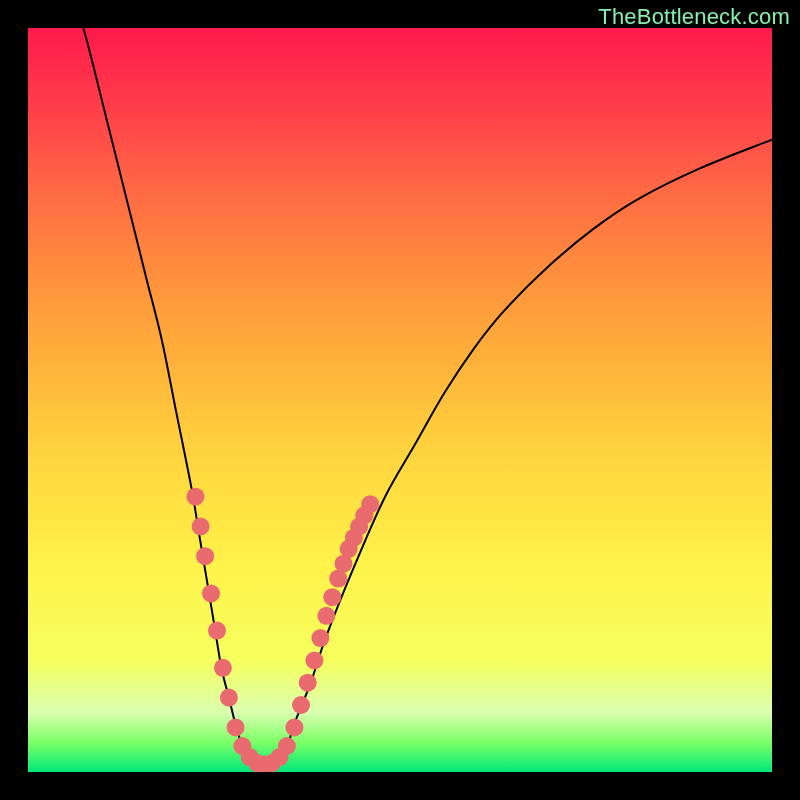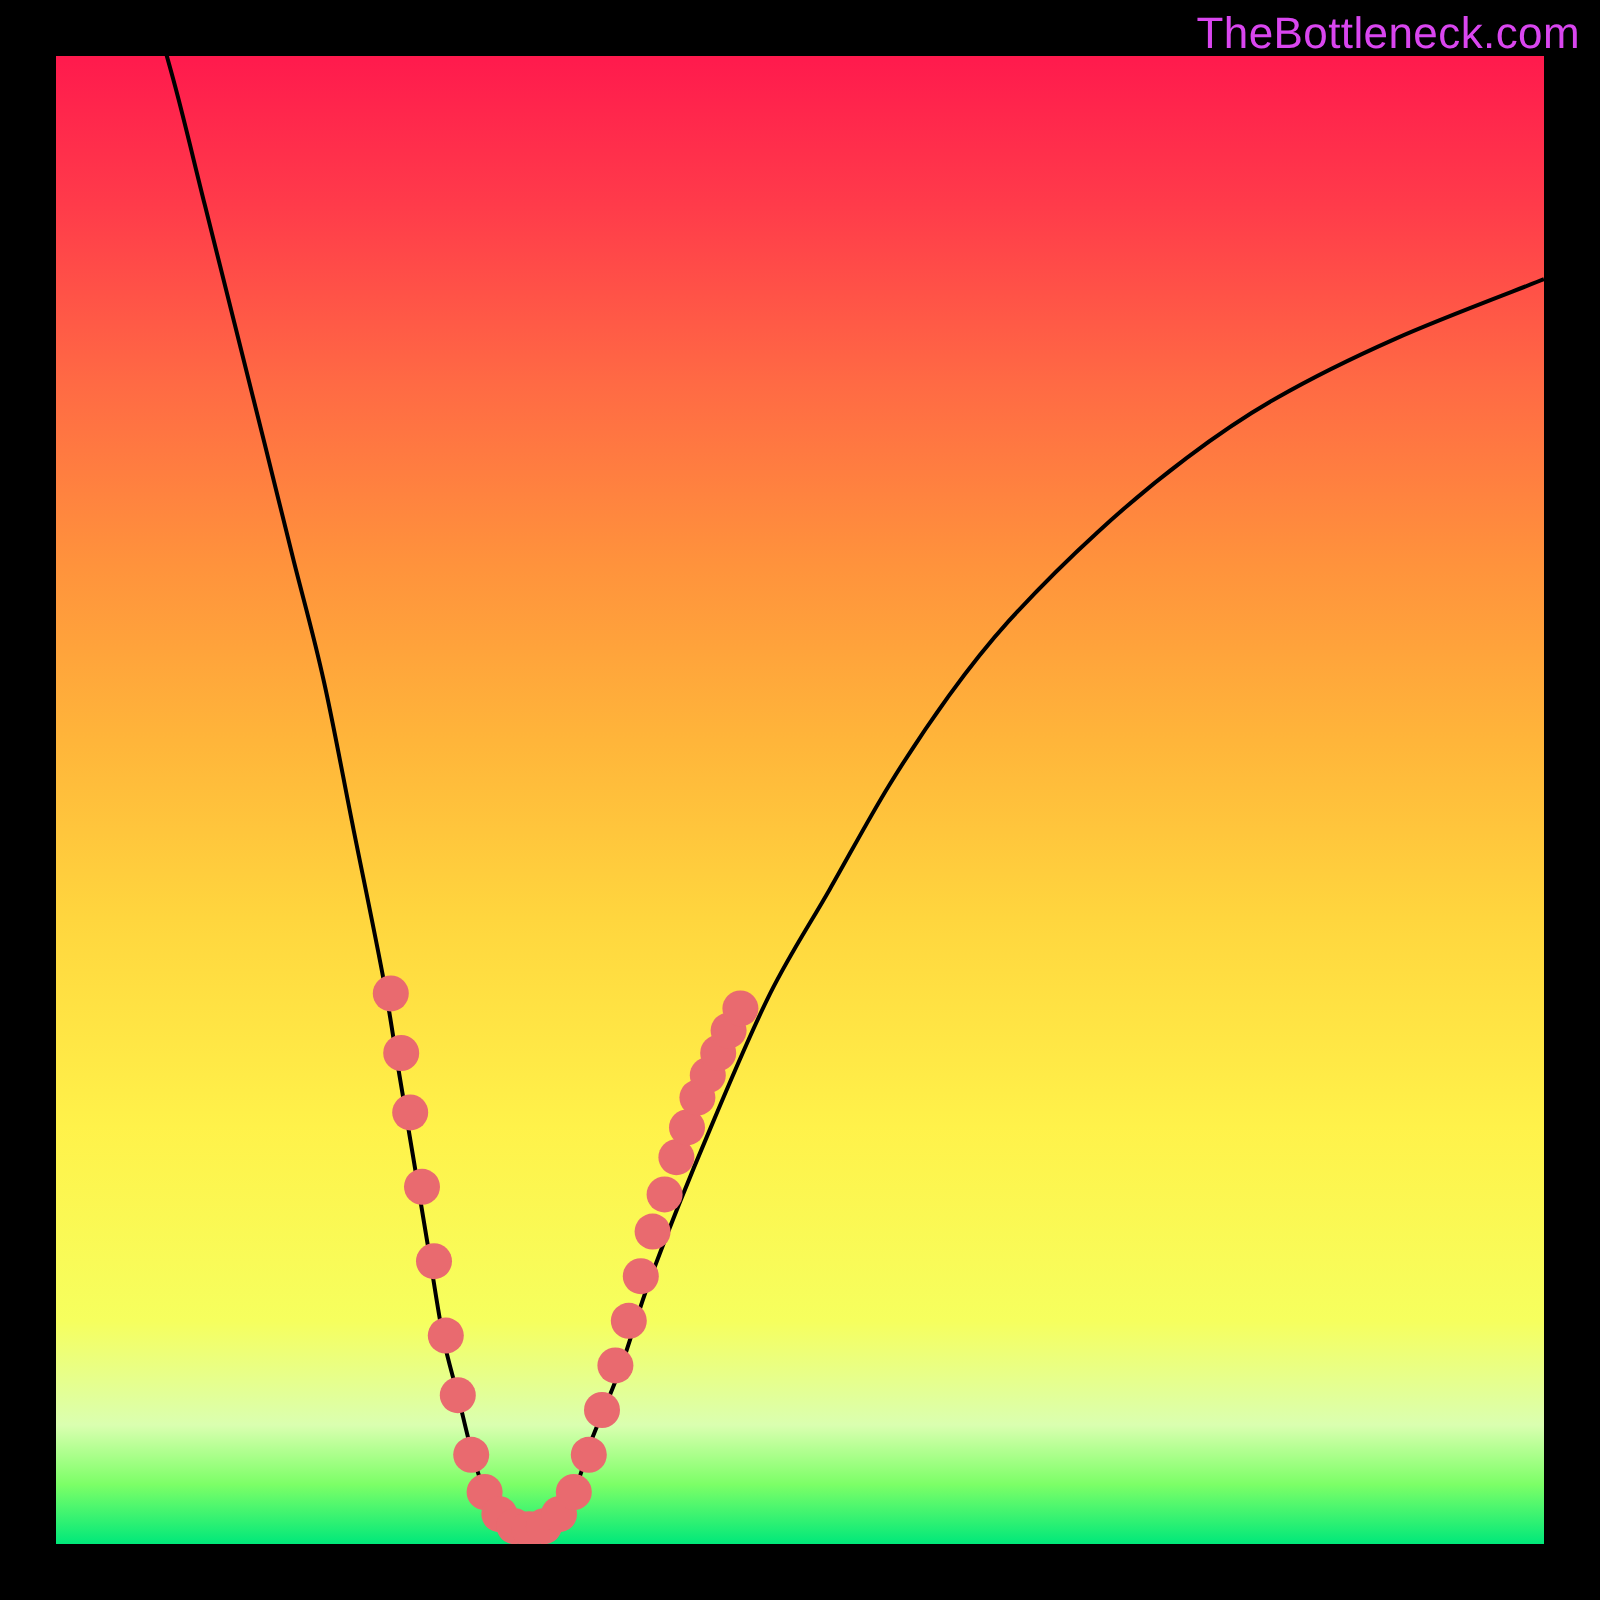--- a/index.html
+++ b/index.html
@@ -29,21 +29,21 @@
       #7cff67 96%,
       #00e87a 100%
     );
   }
   .attribution {
     position: absolute;
     top: 4px;
     right: 10px;
     font-family: Arial, Helvetica, sans-serif;
     font-size: 22px;
-    color: #d946ef;
+    color: #86efac;
     letter-spacing: 0.2px;
     text-align: center;
   }
   svg.curve {
     position: absolute;
     inset: 0;
     width: 100%;
     height: 100%;
   }
 </style>

